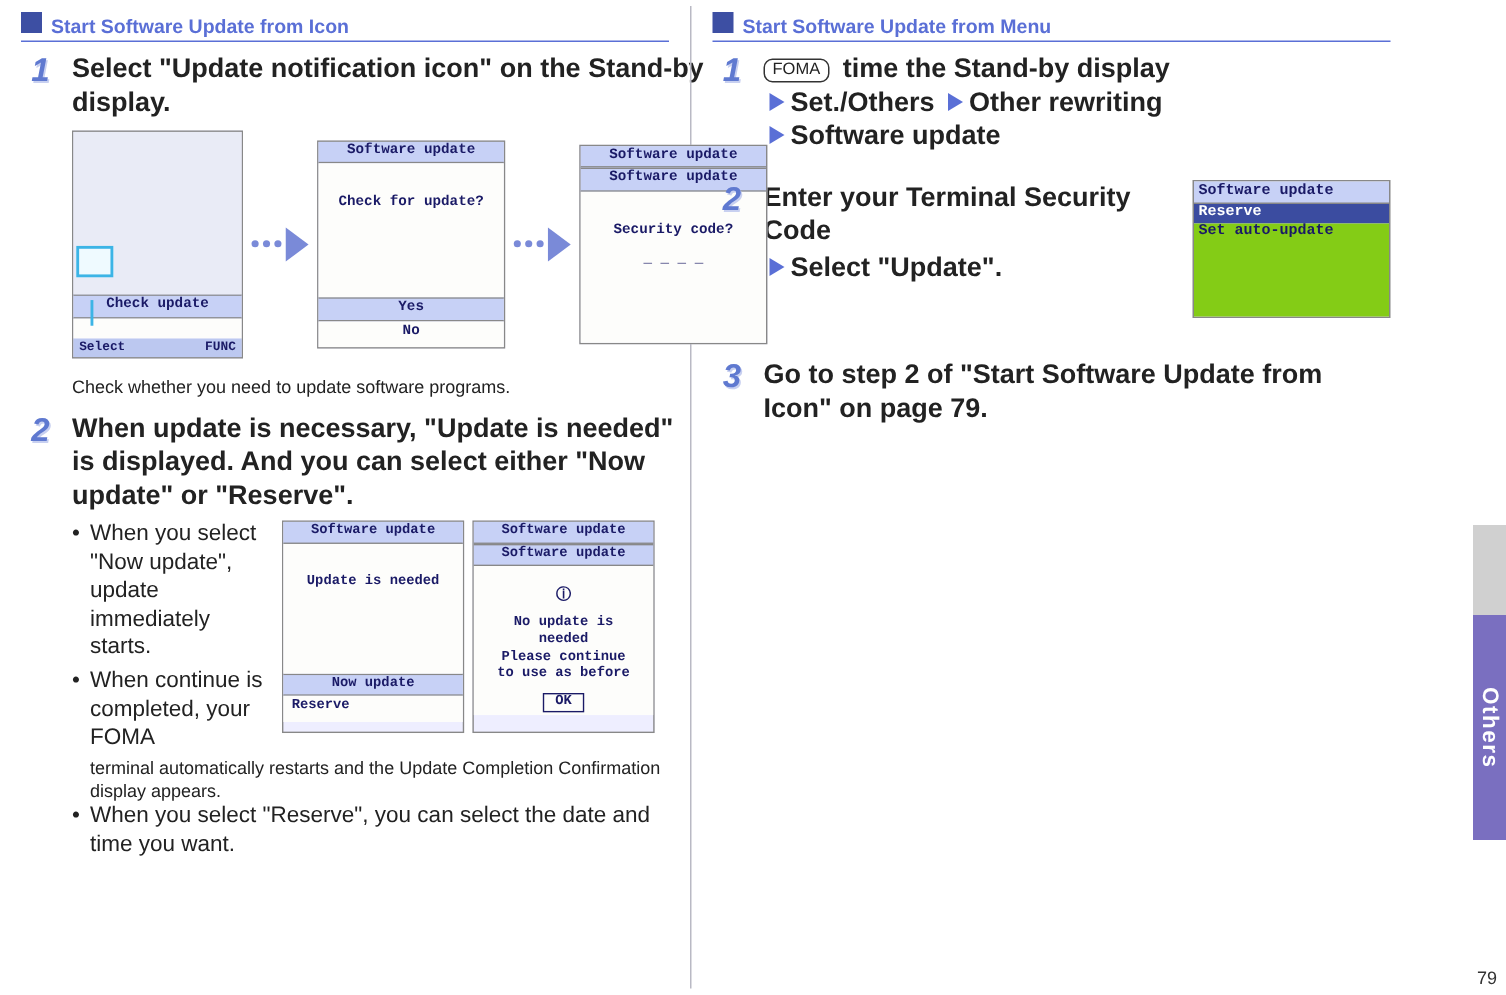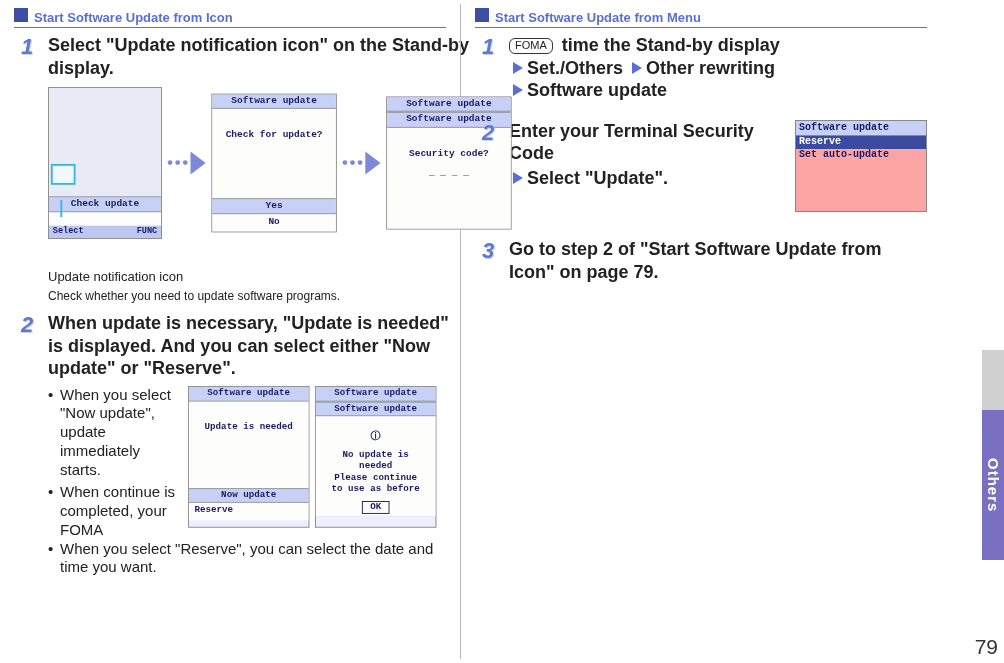--- a/index.html
+++ b/index.html
@@ -29,26 +29,26 @@
   .ph-foot{display:flex;justify-content:space-between;background:#bcc8f0;font-size:9px;padding:1px 4px;color:#1a1a66;}
   .ph-ok{display:inline-block;border:1px solid #1a1a66;padding:0 8px;font-size:10px;margin-top:6px;}
   .iconbox{position:absolute;left:2px;bottom:12px;width:22px;height:18px;border:2px solid #3cb4e6;background:#effaff;}
   .iconline{position:absolute;left:12px;bottom:-22px;width:2px;height:18px;background:#3cb4e6;}
   .iconcap{font-size:13px;font-weight:normal;margin-top:22px;}
   .bul{display:flex;font-size:15px;font-weight:normal;margin-bottom:4px;line-height:1.25;}
   .bul .bdot{flex:0 0 12px;}
   .small-phone{width:130px;border:1px solid #888;font-family:"Courier New",monospace;font-size:10px;float:right;margin-left:8px;}
   .sp-title{background:#c7d1f6;color:#1a1a66;padding:1px 3px;font-size:10px;border-bottom:1px solid #888;}
   .sp-line{background:#3b4ca0;color:#fff;padding:0 3px;font-size:10px;}
-  .sp-body{background:#fca5a5;color:#1a1a66;padding:0 3px 50px 3px;font-size:10px;}
+  .sp-body{background:#84cc16;color:#1a1a66;padding:0 3px 50px 3px;font-size:10px;}
   .side-tab{position:absolute;right:0;top:350px;width:26px;height:210px;}
   .side-grey{width:22px;height:60px;background:#d0d0d0;margin-left:4px;}
   .side-pur{width:22px;height:150px;background:#7a6fc0;margin-left:4px;display:flex;align-items:center;justify-content:center;}
   .side-pur span{writing-mode:vertical-rl;color:#fff;font-weight:bold;font-size:15px;letter-spacing:1px;}
-  .pagenum{position:absolute;right:6px;bottom:4px;font-size:21px;color:#333;}
+  .pagenum{position:absolute;right:6px;bottom:4px;font-size:12px;color:#333;}
   .wrap-after{clear:both;}
 </style>
 </head>
 <body>
 
 <div class="page">
 
   <div class="col">
     <p class="sec-title"><span class="sq"></span><span>Start Software Update from Icon</span></p>
 
@@ -100,21 +100,20 @@
           <div class="phone">
             <div class="ph-title">Software update</div>
             <div class="ph-band">Software update</div>
             <div class="ph-body" style="min-height:100px">
               <div class="mid">Security code?</div>
               <div style="margin-top:8px">_ _ _ _</div>
             </div>
           </div>
         </div>
 
-        <div class="iconcap subtxt">Update notification icon</div>
         <div class="subtxt">Check whether you need to update software programs.</div>
       </div>
     </div>
 
     <div class="step">
       <div class="num">
           <span>2</span>
         </div>
       <div class="txt">
         <div>When update is necessary, "Update is needed" is displayed. And you can select either "Now update" or "Reserve".</div>
@@ -150,20 +149,21 @@
                 <div style="margin-top:6px">No update is</div>
                 <div>needed</div>
                 <div>Please continue</div>
                 <div>to use as before</div>
                 <div class="ph-ok">OK</div>
               </div>
             </div>
           </div>
         </div>
 
+        <div class="subtxt" style="padding-left:12px">terminal automatically restarts and the Update Completion Confirmation display appears.</div>
         <div class="bul">
             <div class="bdot">•</div>
             <div>When you select "Reserve", you can select the date and time you want.</div>
           </div>
       </div>
     </div>
   </div>
 
   <div class="divider"></div>
 

